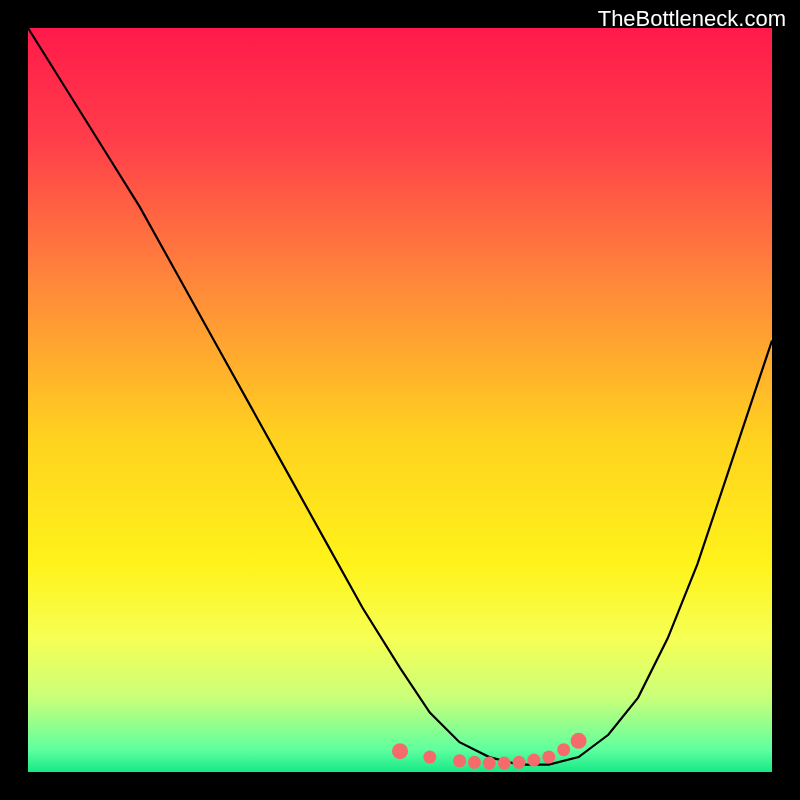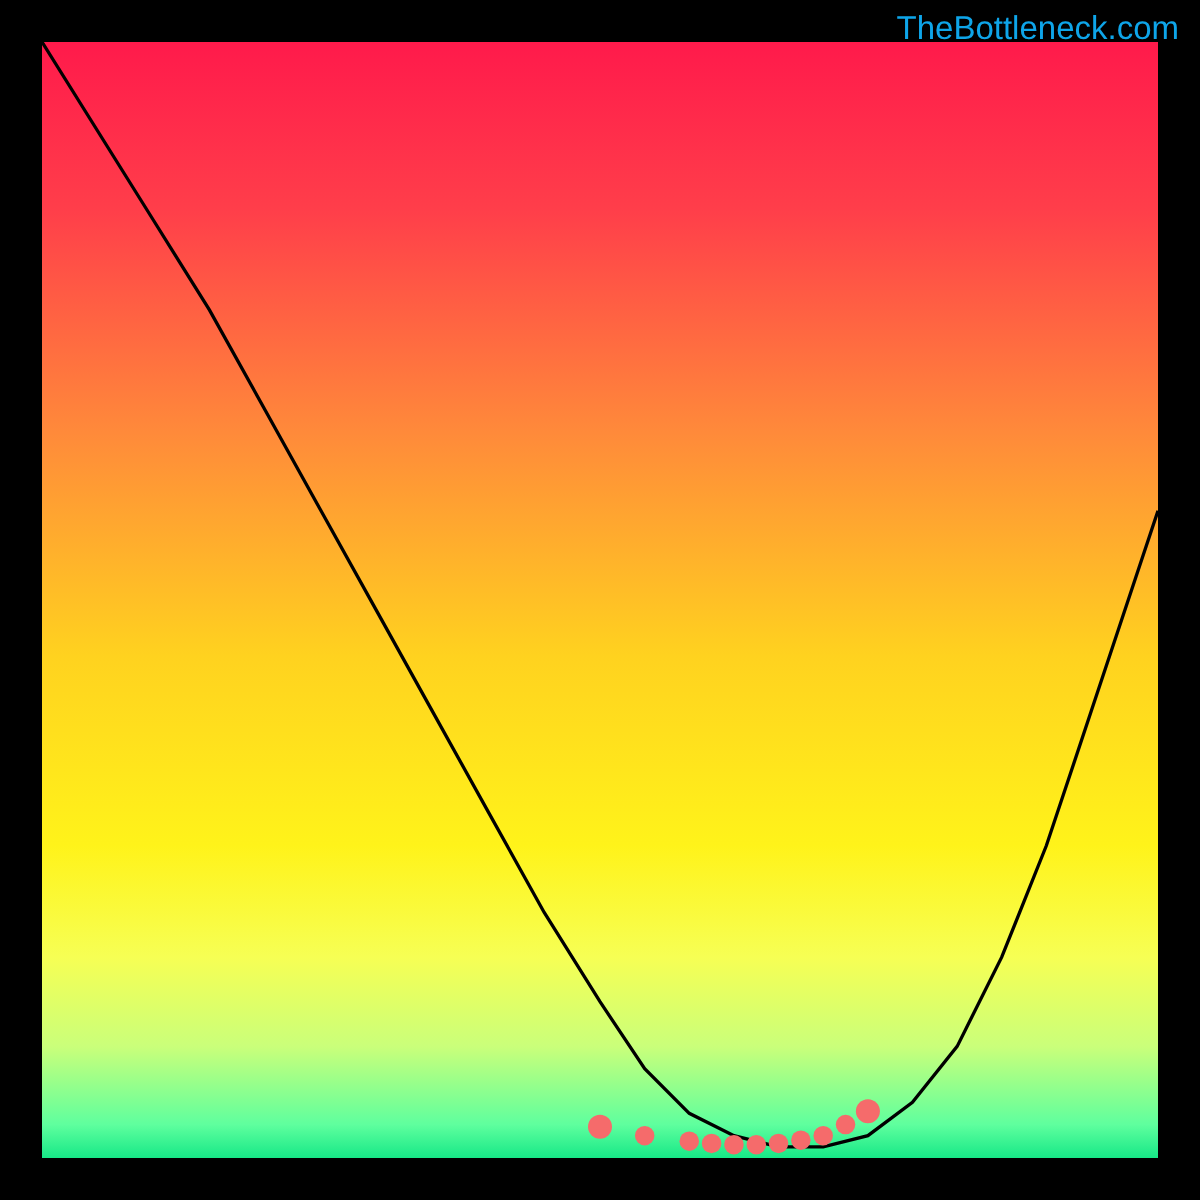--- a/index.html
+++ b/index.html
@@ -9,21 +9,21 @@
     height: 800px;
     background: #000;
     position: relative;
     font-family: Arial, sans-serif;
   }
   .watermark {
     position: absolute;
     top: 6px;
     right: 14px;
     font-size: 22px;
-    color: #0ea5e9;
+    color: #ffffff;
     font-weight: 400;
     z-index: 10;
   }
   .plot {
     position: absolute;
     left: 28px;
     top: 28px;
     width: 744px;
     height: 744px;
     overflow: hidden;

